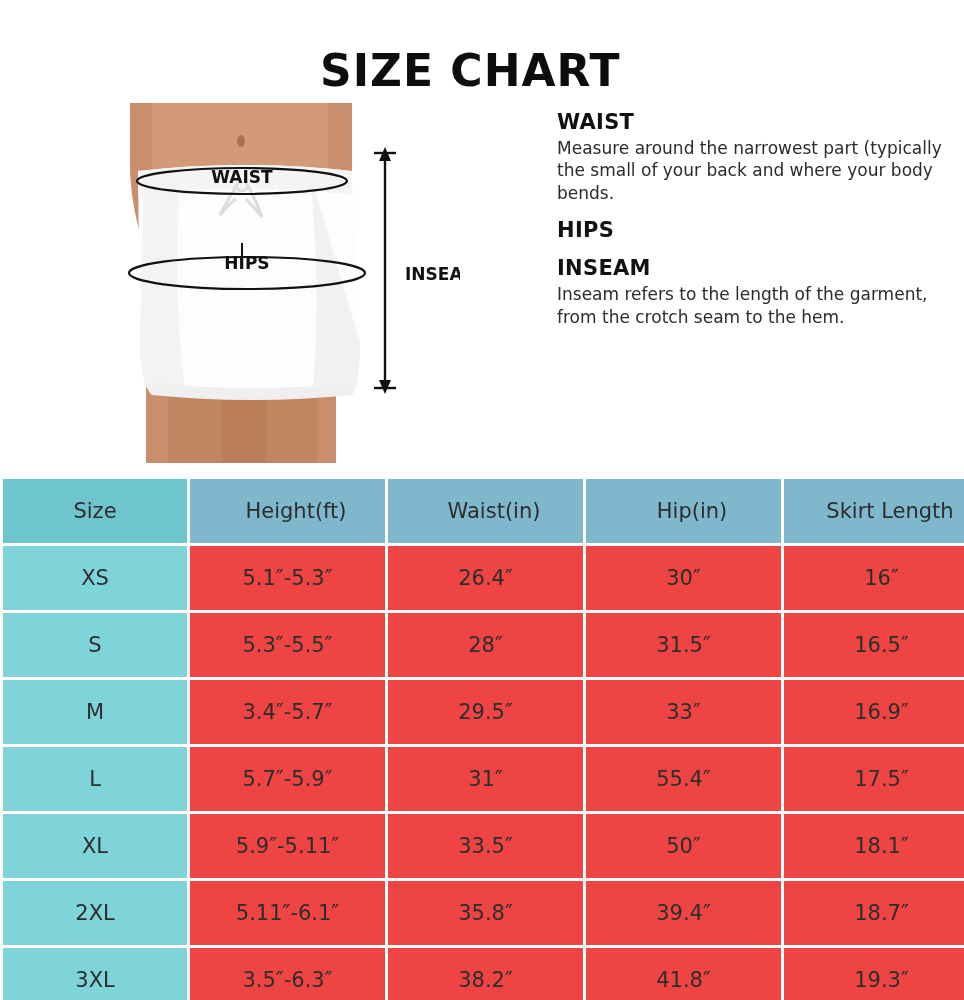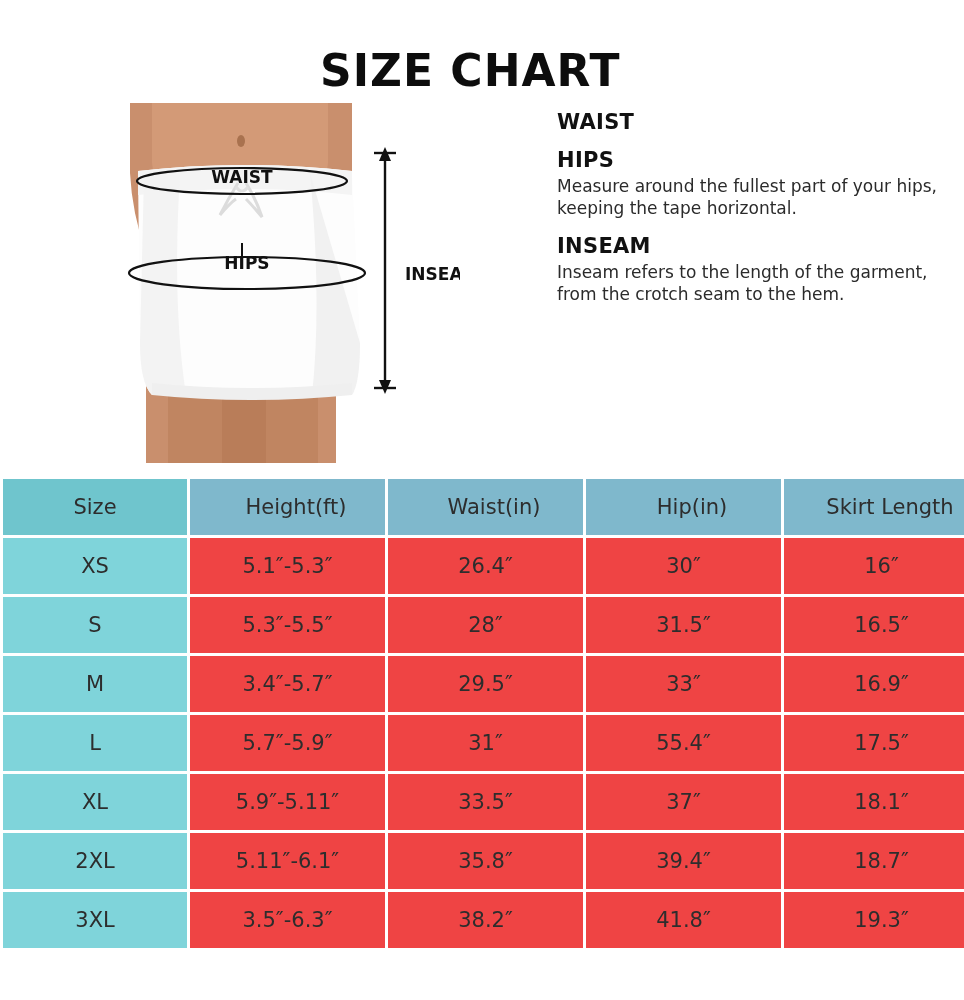--- a/index.html
+++ b/index.html
@@ -67,21 +67,21 @@
   .table {
     position: absolute;
     left: 0px;
     top: 428px;
     width: 964px;
     border-collapse: separate;
     border-spacing: 3px 3px;
     table-layout: fixed;
   }
   .table td {
-    height: 56px;
+    height: 64px;
     text-align: center;
     vertical-align: middle;
     font-size: 21px;
     color: #2d2d2d;
     font-weight: 400;
   }
   .hdr-size {
     background: #6fc5cd;
     color: #1b1b1b;
   }
@@ -157,24 +157,24 @@
 
       <text x="182" y="80" text-anchor="middle" font-family="DejaVu Sans, sans-serif" font-size="17" font-weight="700" fill="#111">WAIST</text>
       <text x="187" y="166" text-anchor="middle" font-family="DejaVu Sans, sans-serif" font-size="17" font-weight="700" fill="#111">HIPS</text>
       <text x="345" y="177" text-anchor="start" font-family="DejaVu Sans, sans-serif" font-size="17" font-weight="700" fill="#111">INSEAM</text>
     </svg>
   </div>
 
   <div class="instructions">
     <div class="instr-block">
       <div class="instr-head">WAIST</div>
+      <div class="instr-body">Measure around the narrowest part (typically the small of your back and where your body bends.</div>
     </div>
     <div class="instr-block">
       <div class="instr-head">HIPS</div>
-      <div class="instr-body">Measure around the fullest part of your hips, keeping the tape horizontal.</div>
     </div>
     <div class="instr-block">
       <div class="instr-head">INSEAM</div>
       <div class="instr-body">Inseam refers to the length of the garment, from the crotch seam to the hem.</div>
     </div>
   </div>
 
   <table class="table">
     <colgroup>
       <col class="c-size">
@@ -216,21 +216,21 @@
         <td class="size-cell">L</td>
         <td class="val-cell">5.7″-5.9″</td>
         <td class="val-cell">31″</td>
         <td class="val-cell">55.4″</td>
         <td class="val-cell">17.5″</td>
       </tr>
       <tr>
         <td class="size-cell">XL</td>
         <td class="val-cell">5.9″-5.11″</td>
         <td class="val-cell">33.5″</td>
-        <td class="val-cell">37″</td>
+        <td class="val-cell">50″</td>
         <td class="val-cell">18.1″</td>
       </tr>
       <tr>
         <td class="size-cell">2XL</td>
         <td class="val-cell">5.11″-6.1″</td>
         <td class="val-cell">35.8″</td>
         <td class="val-cell">39.4″</td>
         <td class="val-cell">18.7″</td>
       </tr>
       <tr>

